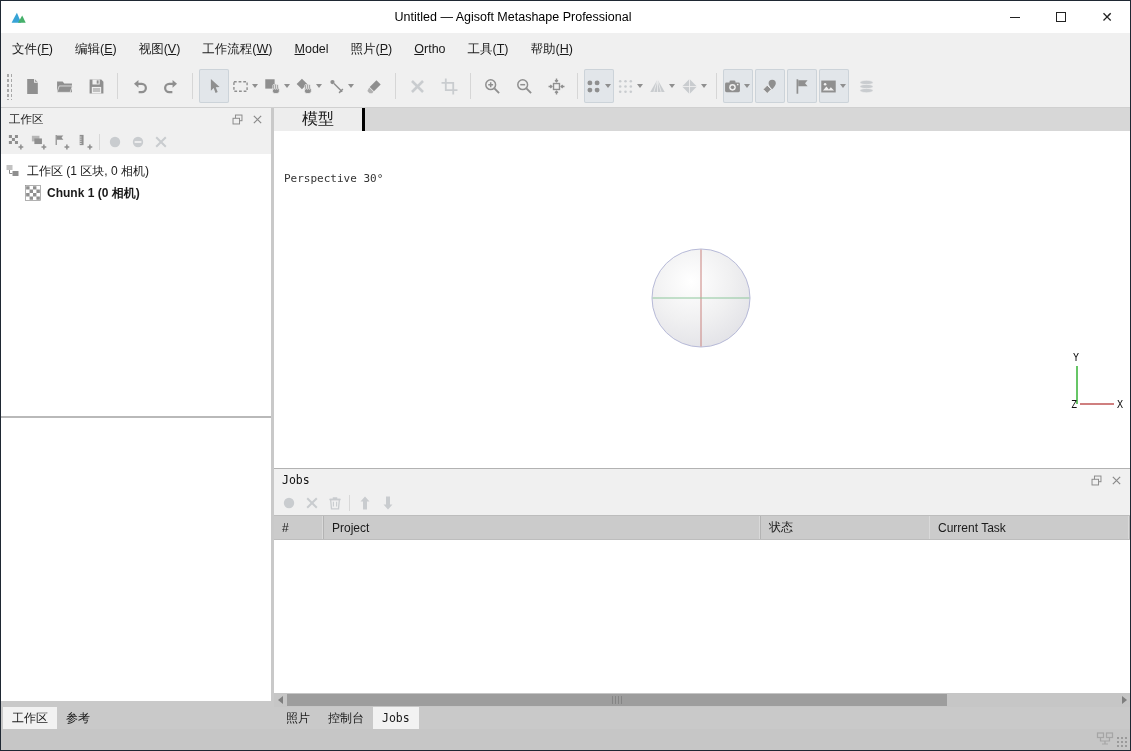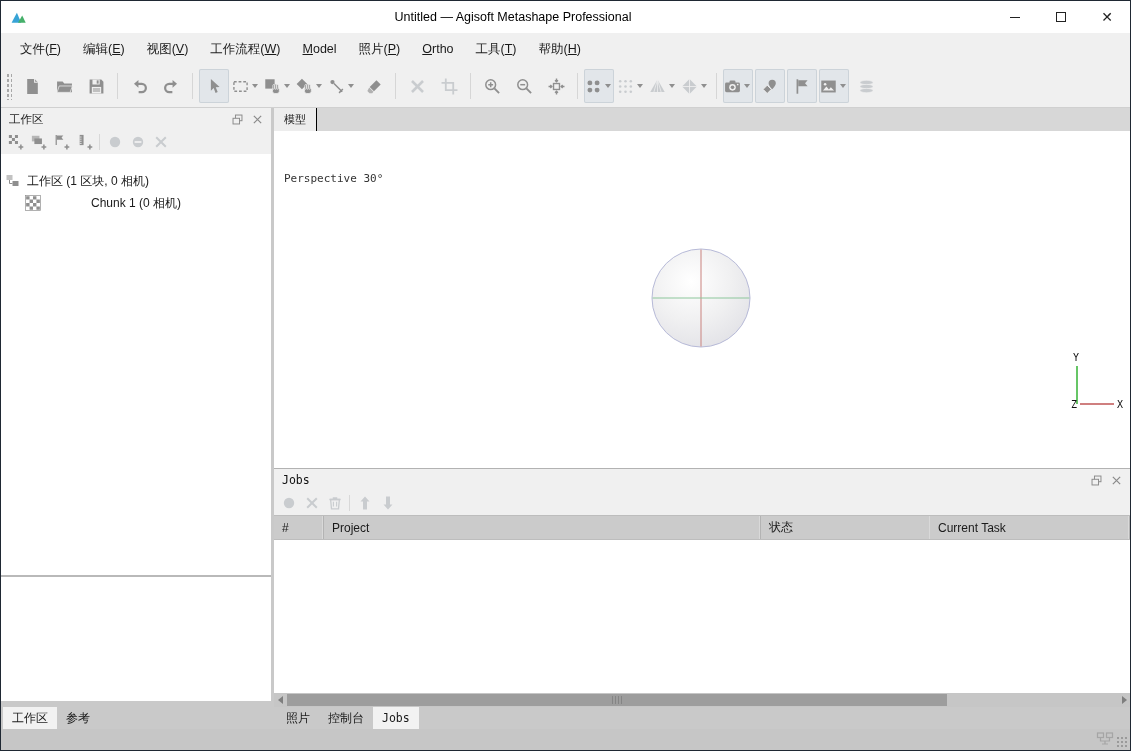--- a/index.html
+++ b/index.html
@@ -11,21 +11,21 @@
   .titlebar { height:32px; background:#ffffff; display:flex; align-items:center; padding-left:9px; }
   .app-icon { width:17px; height:17px; margin-right:7px; }
   .title-text { font-size:12.5px; color:#000; flex:1;text-align:center; }
   .win-controls { display:flex; height:32px; }
   .win-btn { width:46px; height:32px; display:flex; align-items:center; justify-content:center; color:#222; }
   .glyph-min { width:10px; height:1px; background:#222; display:block; }
   .glyph-max { width:10px; height:10px; border:1px solid #222; display:block; }
   .glyph-close { font-size:14px; line-height:1; }
 
   
-  .menubar { height:32px; background:#f0f0f0; display:flex; align-items:center; padding-left:8px; }
+  .menubar { height:32px; background:#f0f0f0; display:flex; align-items:center; }
   .menu-item { padding:5px 11px; font-size:12.5px; color:#1a1a1a; cursor:default; }
   .menu-item u { text-decoration:underline; }
 
   
   .toolbar { height:43px; background:#f0f0f0; border-bottom:1px solid #d0d0d0; display:flex; align-items:center; padding:0 3px; }
   .tgrip { width:7px; height:28px; margin:0 4px 0 1px;
            background-image:radial-gradient(#a8a8a8 1px, transparent 1.2px); background-size:4px 5px; background-position:1px 1px; }
   .tbtn { min-width:30px; height:34px; display:flex; align-items:center; justify-content:center; color:#8f8f8f; border-radius:2px; margin:0 1px; }
   .tbtn.active { background:#e2e6ea; box-shadow:inset 0 0 0 1px #ccd3d9; }
   .tbtn.disabled { color:#c9cccf; }
@@ -41,34 +41,34 @@
   .left-dock { width:270px; height:593px; background:#ffffff; display:flex; flex-direction:column; }
   .panel-header { height:22px; background:#f0f0f0; display:flex; align-items:center; padding:0 4px 0 8px; font-size:11.5px; color:#222; flex:none; }
   .panel-header .sp { flex:1; }
   .ph-btn { width:20px; height:18px; display:flex; align-items:center; justify-content:center; color:#8a8a8a; }
   .ph-btn svg { width:13px; height:13px; display:block; }
   .wtoolbar { height:24px; background:#f0f0f0; display:flex; align-items:center; padding-left:3px; flex:none; }
   .wtb { width:23px; height:21px; display:flex; align-items:center; justify-content:center; color:#8f8f8f; }
   .wtb.disabled { color:#c9cccf; }
   .wtb svg { width:16px; height:16px; display:block; }
   .wsep { width:1px; height:16px; background:#d8d8d8; margin:0 3px; }
-  .tree { height:421px; background:#fff; padding-top:16px; overflow:hidden; flex:none; }
+  .tree { height:262px; background:#fff; padding-top:6px; overflow:hidden; flex:none; }
   .tree-row { height:22px; display:flex; align-items:center; font-size:12px; color:#1a1a1a; }
   .tree-row .ticon { width:16px; height:16px; margin-right:6px; color:#8f8f8f; flex:none; }
   .tree-row .ticon svg { width:16px; height:16px; display:block; }
-  .tree-row.bold { font-weight:normal;gap:44px; }
+  .tree-row.bold { font-weight:bold; }
   .hsplit { height:2px; background:#b9b9b9; flex:none; }
   .empty-pane { flex:1; background:#fff; }
 
   .vsplit { width:3px; background:#c9c9c9; }
 
   
   .right-dock { flex:1; height:599px; display:flex; flex-direction:column; }
   .view-tabs { height:23px; background:#d7d7d7; display:flex; align-items:stretch; flex:none; }
-  .vtab { display:flex; align-items:center; padding:0 10px; font-size:11px; background:#d7d7d7; border-right:1px solid #000000; }
+  .vtab { display:flex; align-items:center; padding:0 28px; font-size:16px; background:#d7d7d7; border-right:3px solid #000000; }
   .vtab.active { background:#ededed; }
   .viewport { height:337px; background:#ffffff; position:relative; flex:none; }
   .overlay-text { position:absolute; left:10px; top:11px; font-family:"DejaVu Sans Mono", monospace; font-size:11px; color:#333;margin-top:30px; }
   .sphere { position:absolute; left:377px; top:117px; }
   .axis-gizmo { position:absolute; left:794px; top:216px; font-family:"DejaVu Sans Mono", monospace; }
   .axis-gizmo text { font-size:10px; fill:#111; }
 
   
   .jobs-panel { flex:1; display:flex; flex-direction:column; border-top:1px solid #b2b2b2; background:#fff; }
   .jobs-header { height:22px; background:#f0f0f0; display:flex; align-items:center; padding:0 4px 0 8px; flex:none; }

